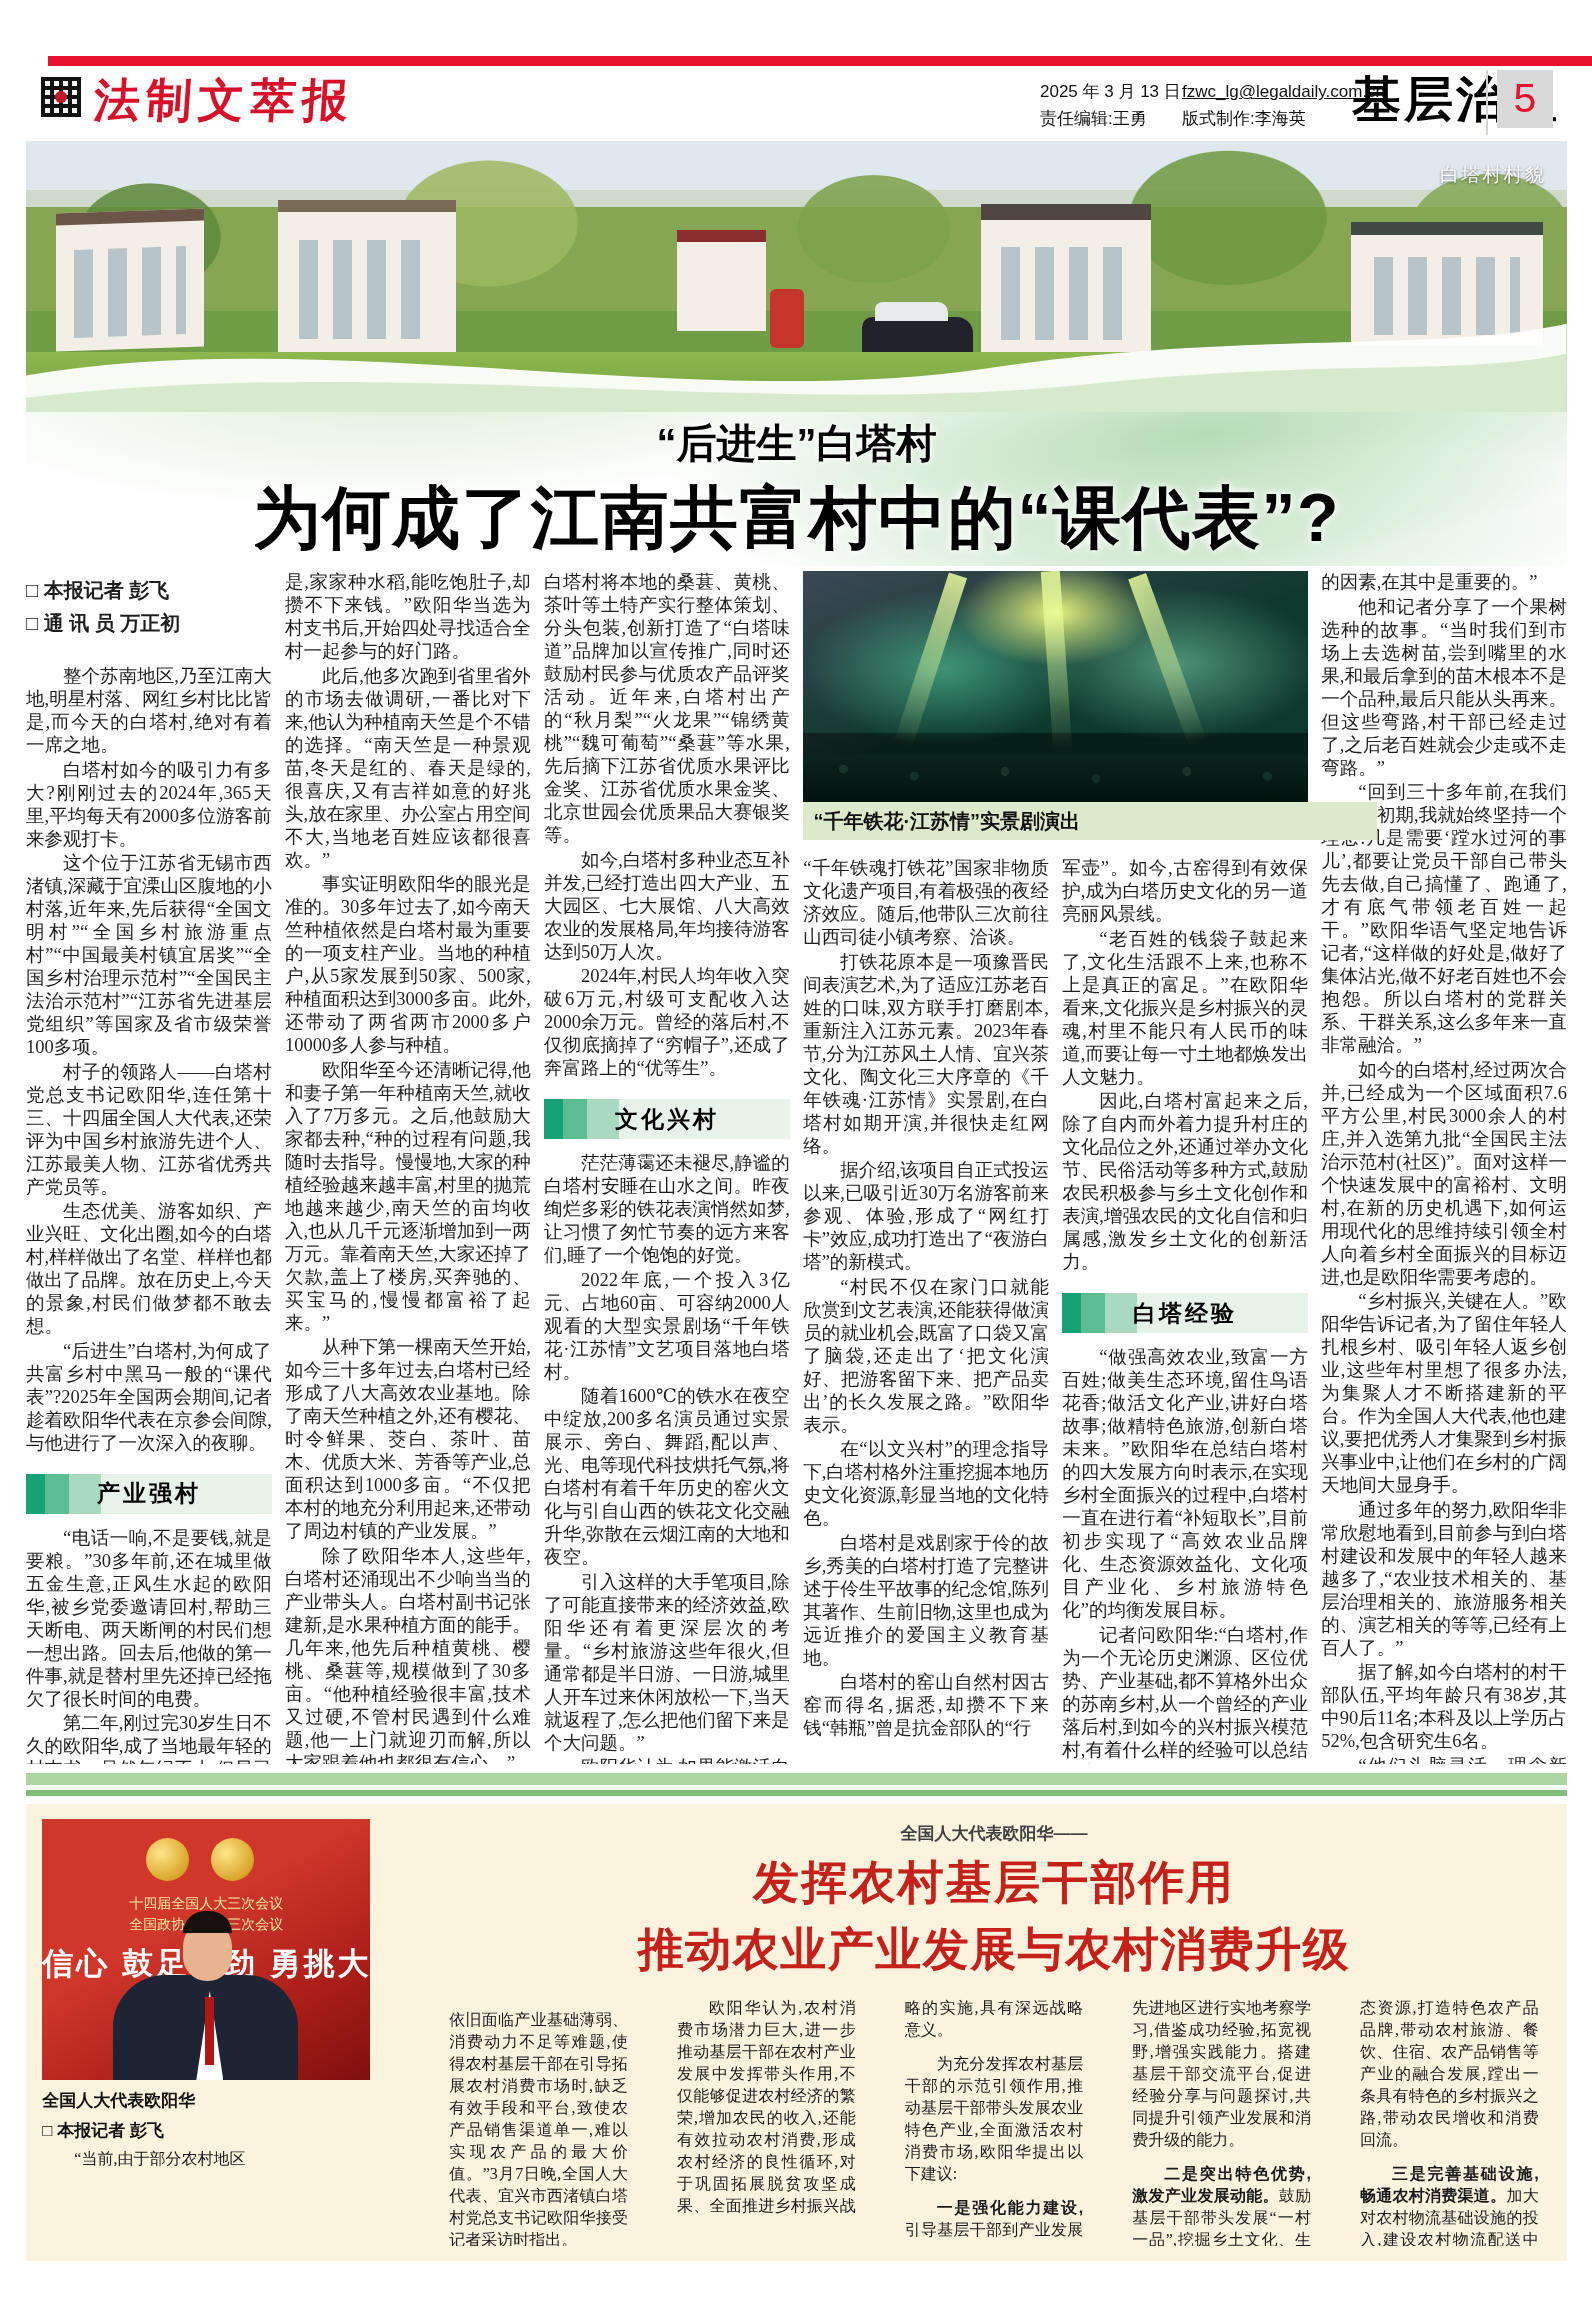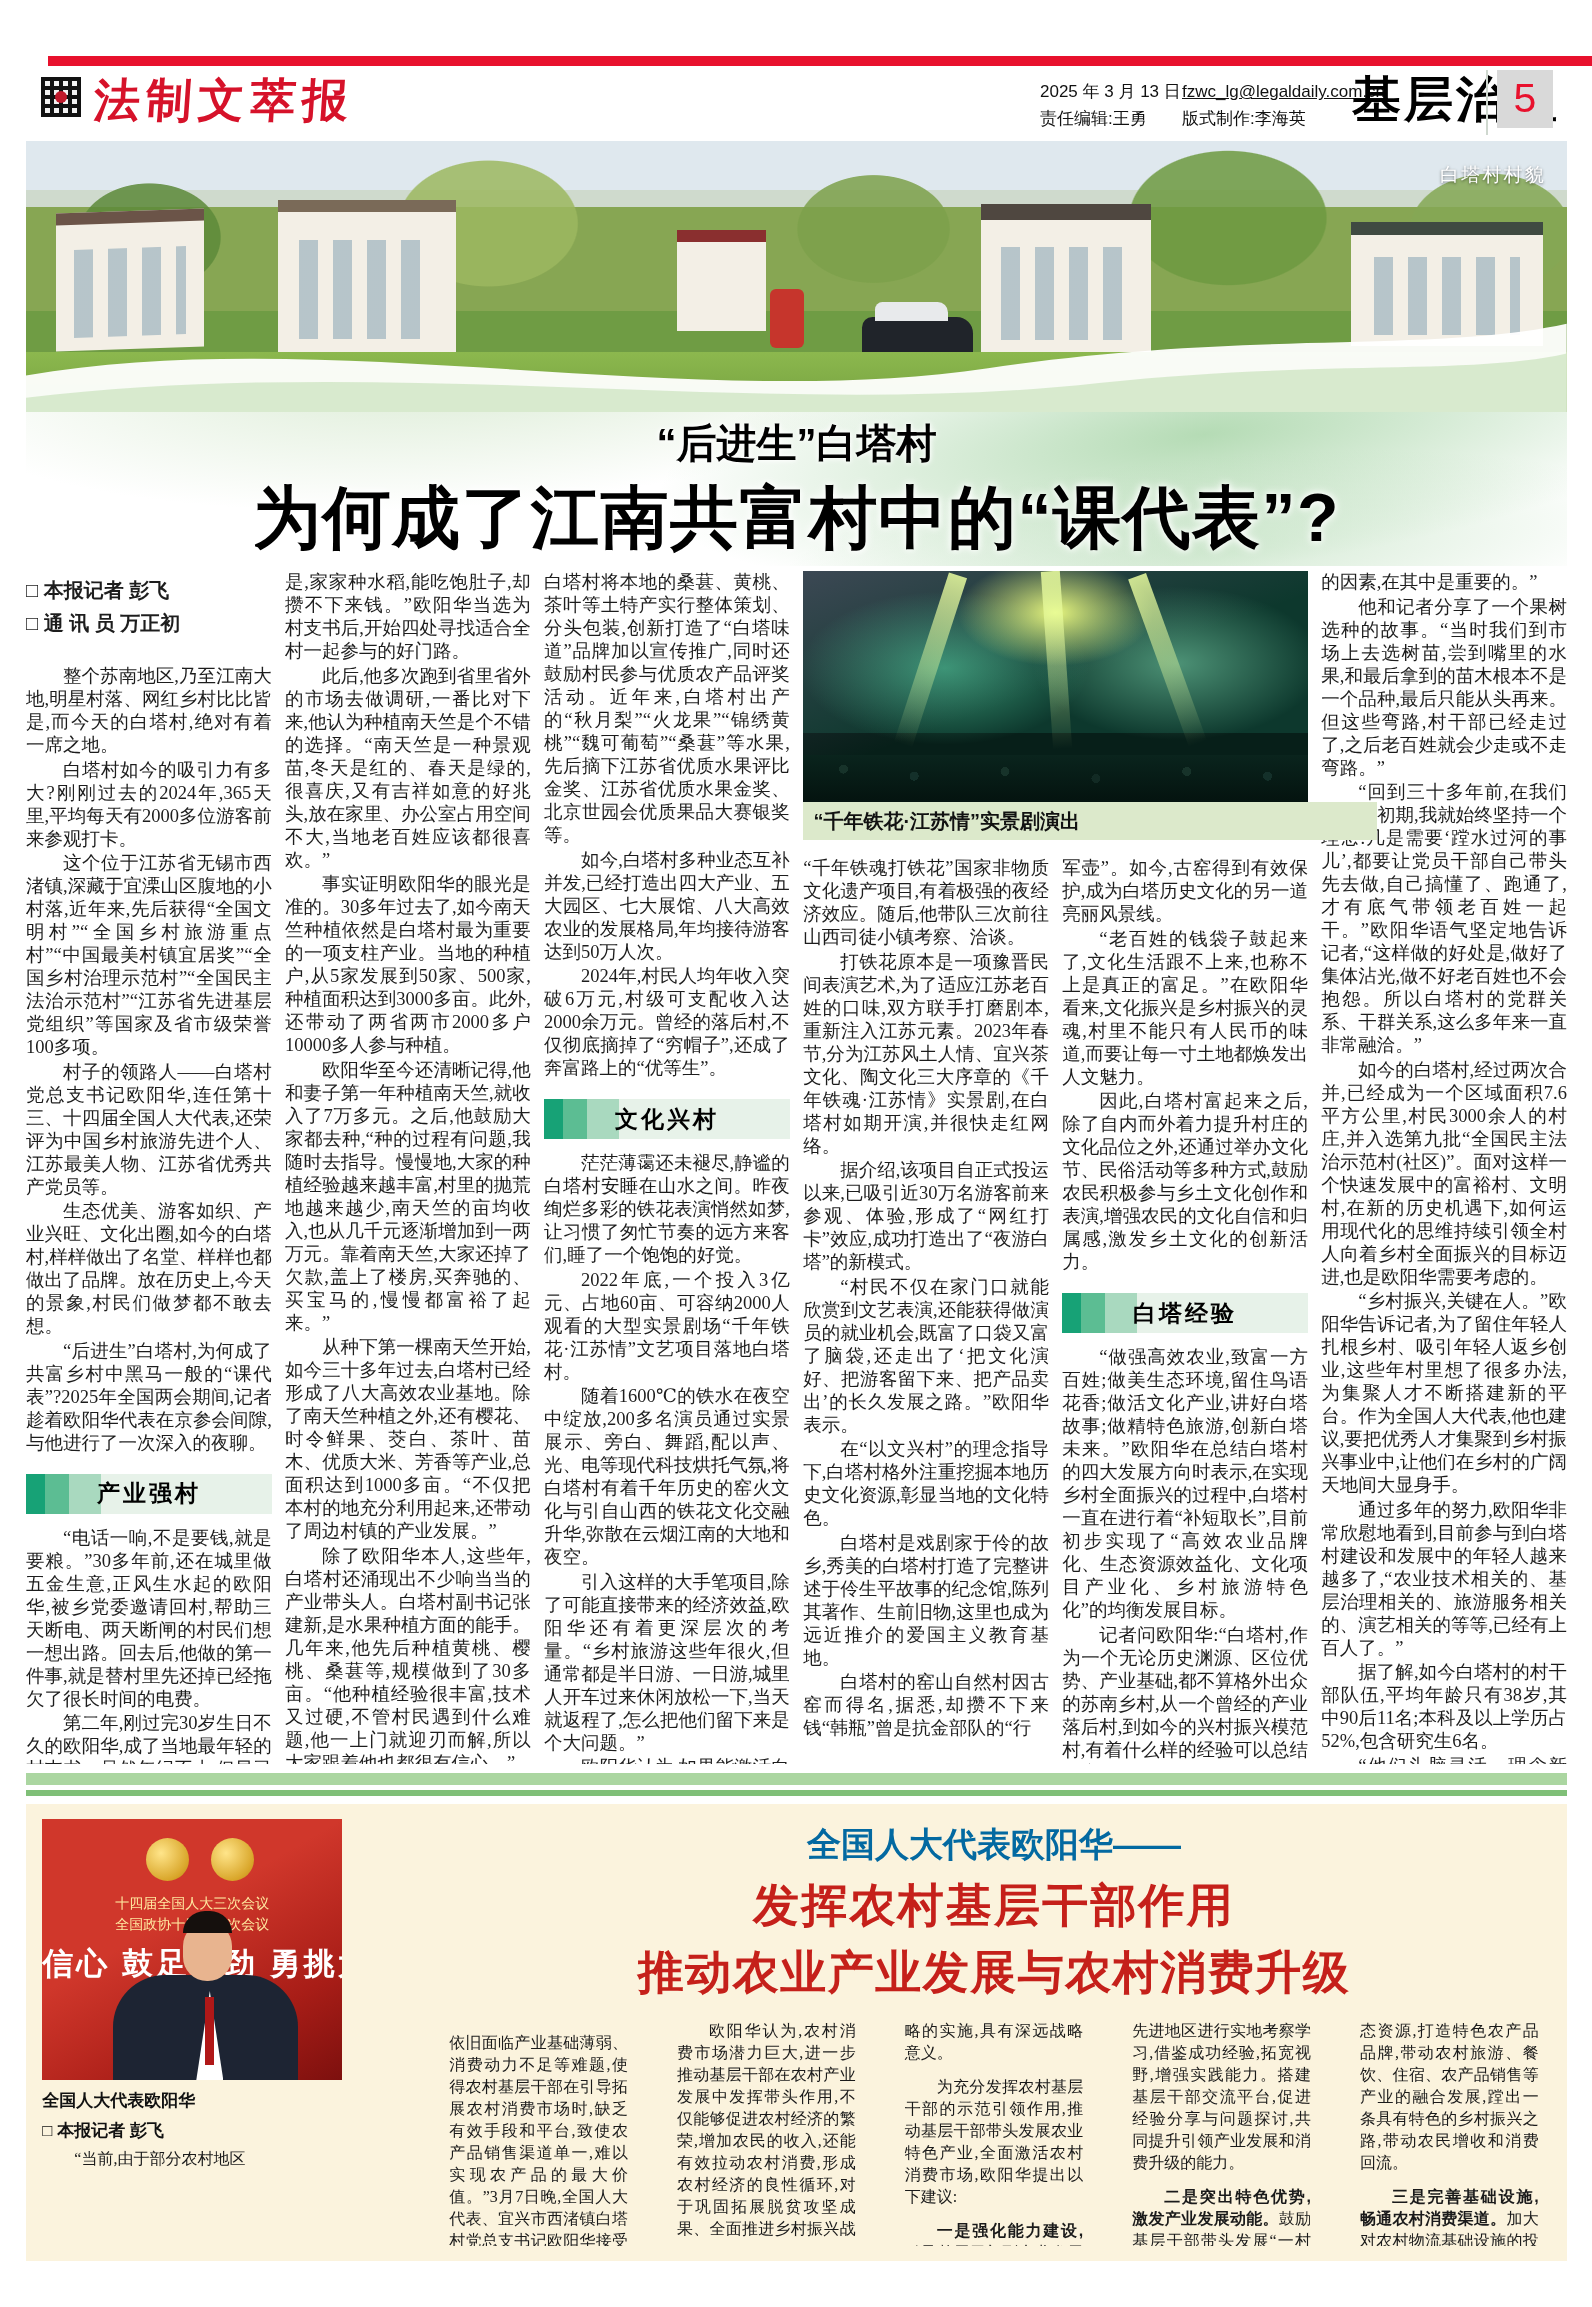--- a/index.html
+++ b/index.html
@@ -87,39 +87,39 @@
   .stagecap{position:absolute;left:777px;top:231px;width:574px;height:38px;background:#dcE9cb;background:#dce9cb;
      display:flex;align-items:center;padding-left:10.4px;box-sizing:border-box;
      font-family:"Liberation Sans","DejaVu Sans",sans-serif;font-weight:bold;font-size:20px;color:#111;}
   
   .div1{position:absolute;left:26px;right:26px;top:1773px;height:12px;background:#abd6a1;}
   .div2{position:absolute;left:26px;right:26px;top:1790px;height:6px;background:#7fbf77;}
   
   .bottom{position:absolute;left:26px;right:26px;top:1804px;height:457px;background:#fbf3dd;box-sizing:border-box;padding:15px 16.3px;}
   .bwrap{display:flex;gap:19px;height:100%;}
   .bleft{width:376px;flex:none;}
-  .bphoto{position:relative;width:300px;height:261px;overflow:hidden;
+  .bphoto{position:relative;width:328px;height:261px;overflow:hidden;
      background:linear-gradient(150deg,#d0372b 0 40%,#a81d17 75%,#7d100e 100%);text-decoration:underline;}
   .emb{position:absolute;top:19px;width:43px;height:43px;border-radius:50%;background:radial-gradient(circle at 35% 35%,#ffe58a,#d9a62a 70%,#b3801a);}
   .e1{left:104px;} .e2{left:169px;}
   .btop{position:absolute;left:0;right:0;top:74px;text-align:center;color:#ffe9a0;font-size:14px;line-height:21px;
      font-family:"Liberation Sans","DejaVu Sans",sans-serif;}
   .bban{position:absolute;left:0;right:0;top:124px;text-align:center;color:#fff;font-weight:bold;font-size:31px;letter-spacing:3px;
      font-family:"Liberation Sans","DejaVu Sans",sans-serif;white-space:nowrap;}
   .man{position:absolute;left:71px;bottom:-6px;width:185px;height:111px;background:#1d2433;border-radius:52px 52px 0 0;}
   .man::before{content:"";position:absolute;left:70px;top:-53px;width:49px;height:59px;border-radius:24px;background:#e8b48f;}
   .man::after{content:"";position:absolute;left:70px;top:-64px;width:49px;height:22px;border-radius:22px 22px 0 0;background:#15100d;}
   .shirt{position:absolute;left:154px;bottom:0;width:27px;height:89px;background:#fff;clip-path:polygon(50% 0,100% 100%,0 100%);}
   .tie{position:absolute;left:163px;bottom:15px;width:9px;height:68px;background:#b01818;}
   .bcap{margin:9px 0 1.5px 0;font-family:"Liberation Sans","DejaVu Sans",sans-serif;font-weight:bold;font-size:17px;color:#111;}
   .bby{margin:7.4px 0 6px 0;font-family:"Liberation Sans","DejaVu Sans",sans-serif;font-weight:bold;font-size:17px;color:#111;}
   .bintro{font-size:16px;line-height:22px;text-align:justify;}
   .bintro p{margin:0;text-indent:2em;}
   .bright{flex:1;display:flex;flex-direction:column;}
-  .bkick{text-align:center;font-size:34px;font-weight:bold;color:#0369a1;margin-top:3px;
+  .bkick{text-align:center;font-size:17px;font-weight:bold;color:#404040;margin-top:3px;
      font-family:"Liberation Sans","DejaVu Sans",sans-serif;}
   .bt1,.bt2{text-align:center;font-weight:bold;color:#c5201a;font-family:"Liberation Sans","DejaVu Sans",sans-serif;}
   .bt1{font-size:46px;margin-top:7.4px;letter-spacing:2.2px;}
   .bt2{font-size:46px;margin-top:4.4px;letter-spacing:1.5px;}
   .bcols{margin-top:16.3px;column-count:5;column-gap:25px;height:261px;overflow:hidden;
      font-size:16px;line-height:22px;text-align:justify;}
   .bcols p{margin:12px;text-indent:2em;}
   .bcols p.cont{text-indent:0;}
   .bcols b{font-family:"Liberation Sans","DejaVu Sans",sans-serif;}
 </style>

